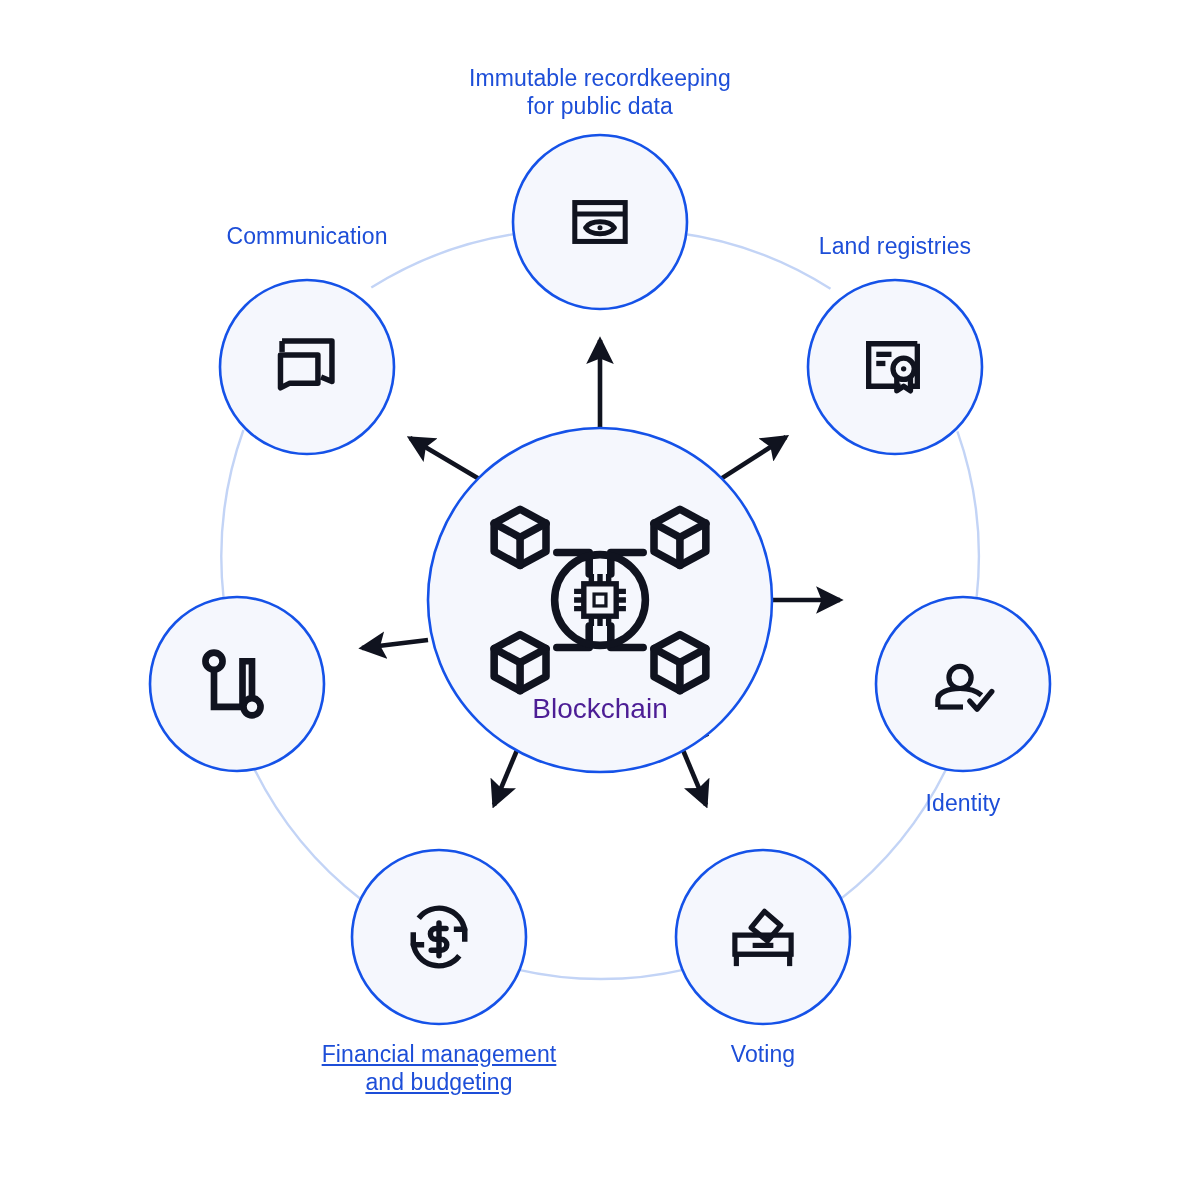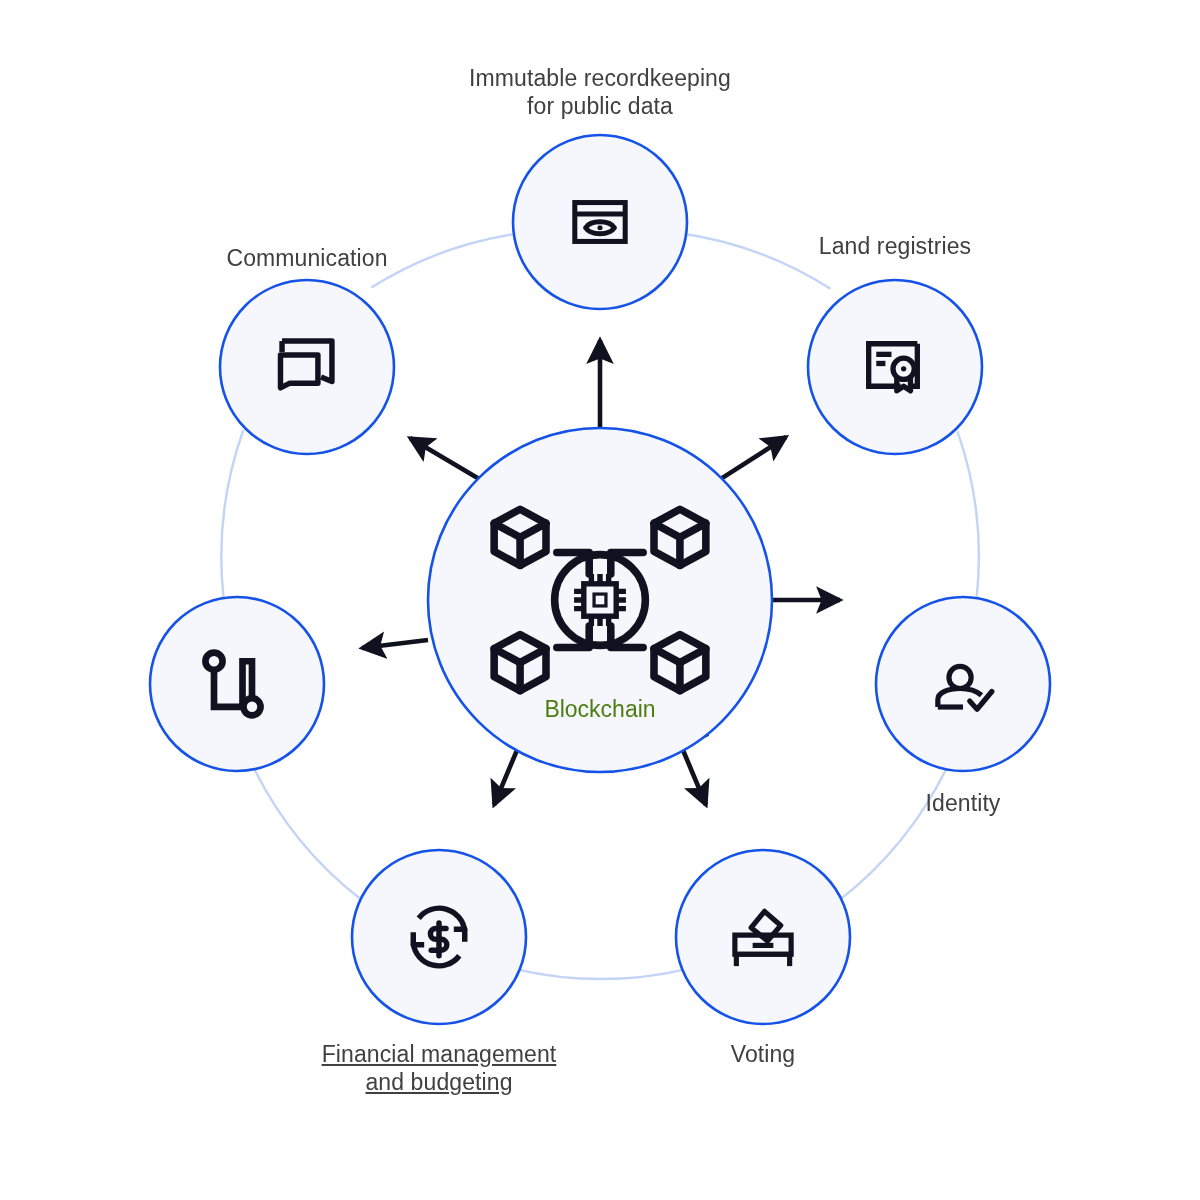--- a/index.html
+++ b/index.html
@@ -24,31 +24,31 @@
     left: 0;
     top: 0;
     width: 1200px;
     height: 1200px;
   }
   .node-label {
     position: absolute;
     text-align: center;
     font-size: 23px;
     line-height: 28px;
-    color: #404040;
+    color: #1d4ed8;
     letter-spacing: 0.1px;
     white-space: pre-line;
     font-family: "Liberation Sans", sans-serif;
   }
   .center-label {
     position: absolute;
     text-align: center;
-    font-size: 23px;
+    font-size: 28px;
     line-height: 28px;
-    color: #4d7c0f;
+    color: #4c1d95;
     font-family: "Liberation Sans", sans-serif;
   }
 </style>
 </head>
 <body>
 
 <div id="stage">
 
   <svg class="layer" viewBox="0 0 1200 1200">
     <defs>
@@ -265,15 +265,15 @@
   <div class="node-label" style="left:745px; top:232px; width:300px;">Land registries</div>
 
   <div class="node-label" style="left:813px; top:789px; width:300px;">Identity</div>
 
   <div class="node-label" style="left:613px; top:1040px; width:300px;">Voting</div>
 
   <div class="node-label" style="left:259px; top:1040px; width:360px;text-decoration:underline;">Financial management
 and budgeting</div>
 
 
-  <div class="node-label" style="left:157px; top:244px; width:300px;">Communication</div>
+  <div class="node-label" style="left:157px; top:222px; width:300px;">Communication</div>
 
 </div>
 
 </body></html>

